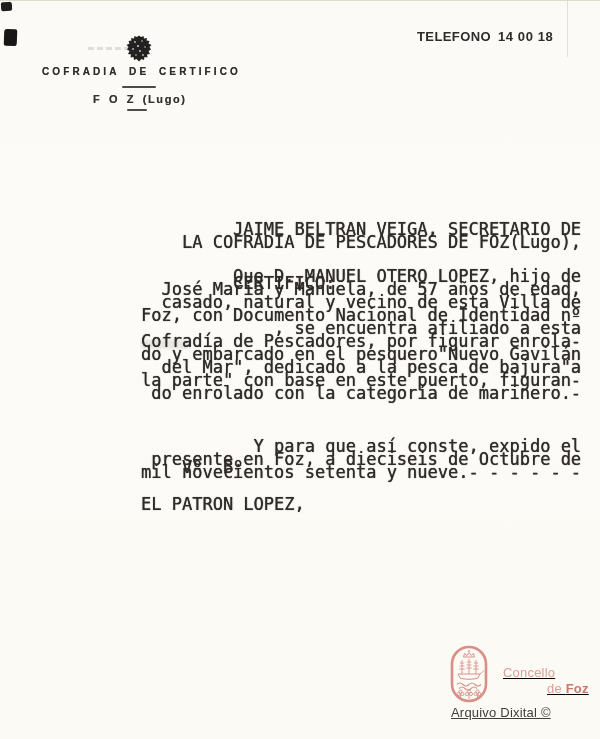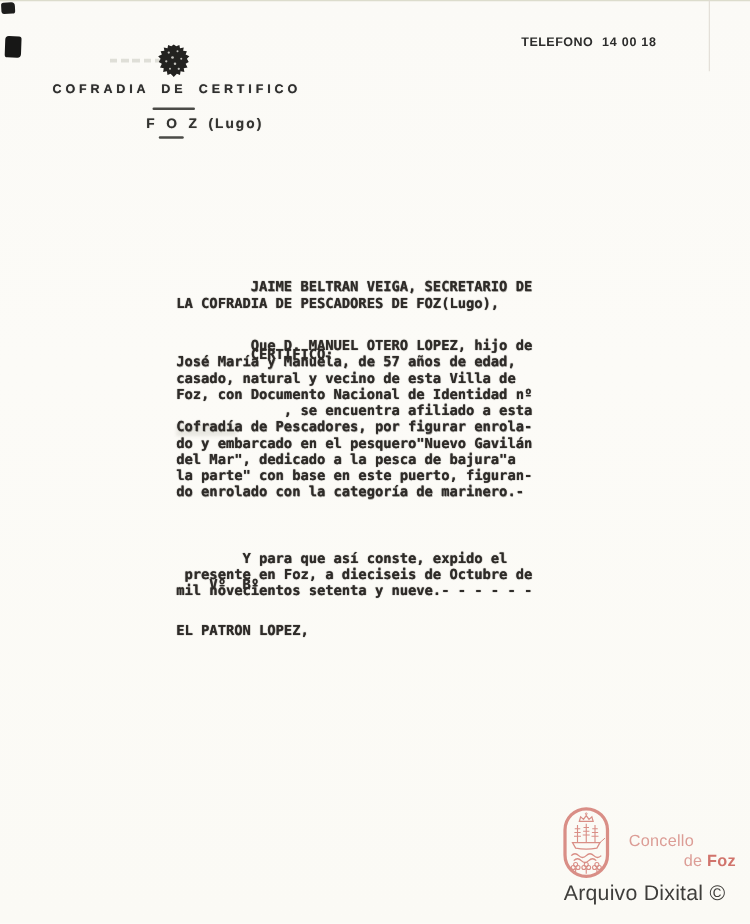--- a/index.html
+++ b/index.html
@@ -21,48 +21,49 @@
     background:repeating-linear-gradient(90deg,#d8d8d0 0 6px, rgba(0,0,0,0) 6px 9px); opacity:0.8; }
   .paper-edge-v { left:567px; top:0; width:1px; height:57px; background:#deDAD2; opacity:0.8; }
   .eraser-smudge { left:141px; top:340px; width:48px; height:9px; background:#e9e8e2; filter:blur(1.2px); }
 
   
   .emblem { left:126px; top:35px; width:26px; height:27px; }
   .org-name { left:42px; top:66px; font-size:10px; font-weight:bold; color:#2e2e2d;
     letter-spacing:3.1px; word-spacing:4px; text-shadow:0 0 0.6px rgba(46,46,45,0.7); white-space:nowrap; }
   .divider-1 { left:122px; top:86px; width:34px; height:2px; background:#4b4b47; border-radius:1px; }
   .location { left:93px; top:93px; font-size:11px; font-weight:bold; color:#333330;
-    letter-spacing:1.6px; word-spacing:3px; text-shadow:0 0 0.6px rgba(51,51,48,0.7); white-space:nowrap;margin-left:24px; }
+    letter-spacing:1.6px; word-spacing:3px; text-shadow:0 0 0.6px rgba(51,51,48,0.7); white-space:nowrap; }
   .divider-2 { left:127px; top:109px; width:20px; height:2px; background:#4b4b47; border-radius:1px; }
-  .phone { left:417px; top:29px; font-size:10px; font-weight:bold; color:#2c2c2b; letter-spacing:0.4px; white-space:nowrap; }
+  .phone { left:417px; top:29px; font-size:13px; font-weight:bold; color:#2c2c2b; letter-spacing:0.4px; white-space:nowrap; }
   .phone .num { margin-left:7px; letter-spacing:0.6px; }
 
   
   pre.tw {
     margin:0; position:absolute; left:141px;
     font-family:"DejaVu Sans Mono","Liberation Mono",monospace;
-    font-size:11px; line-height:13px; font-weight:bold;
+    font-size:17px; line-height:13px; font-weight:normal;
     color:#2e2b28;
     text-shadow:0 0 0.9px rgba(45,42,38,0.85), 0.3px 0.3px 0 rgba(45,42,38,0.35);
     white-space:pre;
+    text-align:right;
   }
   .tw-opening { top:223px; }
   .tw-certify { top:277px; }
   .tw-certification { top:270px; }
   .tw-closing { top:440px; }
   .tw-vb { top:461px; }
   .tw-role { top:498px; }
 
   
   .crest { left:450px; top:645px; width:38px; height:58px; }
-  .council { left:503px; top:665px; line-height:15.5px; font-size:13px; letter-spacing:0.2px; white-space:nowrap; }
+  .council { left:503px; top:665px; line-height:15.5px; font-size:13px; letter-spacing:0.2px; white-space:nowrap;text-decoration:underline; }
   .council .l1 { color:#dc9d96; }
   .council .l2 { color:#dc9d96;margin-left:44px; }
   .council .l2 b { color:#d1746c; font-weight:bold; }
-  .watermark { left:451px; top:705px; font-size:17px; color:#3f3e3b; letter-spacing:0.2px; white-space:nowrap; }
+  .watermark { left:451px; top:705px; font-size:13px; color:#3f3e3b; letter-spacing:0.2px; white-space:nowrap;text-decoration:underline; }
 </style>
 </head>
 <body>
 
 <div class="page">
 
   <div class="abs top-edge-line"></div>
   <div class="abs corner-mark-1"></div>
   <div class="abs corner-mark-2"></div>
   <div class="abs dash-smudge"></div>

